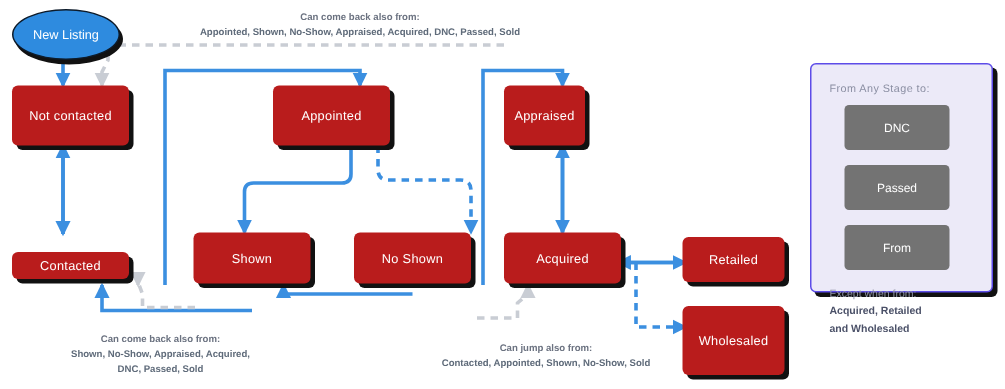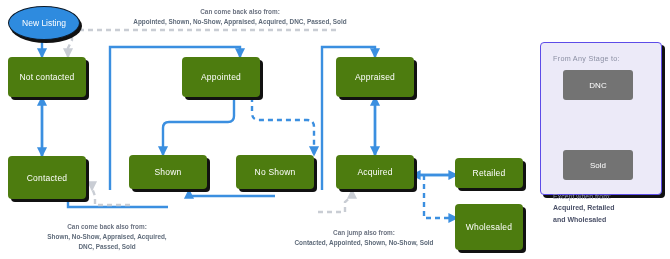--- a/index.html
+++ b/index.html
@@ -22,21 +22,21 @@
     position: absolute;
     left: 0;
     top: 0;
     width: 670px;
     height: 259px;
   }
   
   .node {
     position: absolute;
     box-sizing: border-box;
-    background: #4d7c0f;
+    background: #b91c1c;
     border-radius: 4px;
     box-shadow: 3px 3px 0 0 #111111;
     color: #ffffff;
     font-size: 8.5px;
     letter-spacing: 0.2px;
     display: flex;
     align-items: center;
     justify-content: center;
     text-align: center;
     z-index: 4;
@@ -185,37 +185,37 @@
   </svg>
 
   <div class="ellipse" id="start-node" style="left:8px; top:6px; width:72px; height:34px;">
     <span>New Listing</span>
   </div>
 
   <div class="node" style="left:8px; top:57px; width:78px; height:40px;">
     <span>Not contacted</span>
   </div>
 
-  <div class="node" style="left:8px; top:156px; width:78px; height:43px;align-items:center;">
+  <div class="node" style="left:8px; top:168px; width:78px; height:18px;align-items:center;">
     <span>Contacted</span>
   </div>
 
   <div class="node" style="left:129px; top:155px; width:78px; height:34px;">
     <span>Shown</span>
   </div>
 
   <div class="node" style="left:182px; top:57px; width:78px; height:40px;">
     <span>Appointed</span>
   </div>
 
   <div class="node" style="left:236px; top:155px; width:78px; height:34px;">
     <span>No Shown</span>
   </div>
 
-  <div class="node" style="left:336px; top:57px; width:78px; height:40px;justify-content:center;">
+  <div class="node" style="left:336px; top:57px; width:54px; height:40px;justify-content:center;">
     <span>Appraised</span>
   </div>
 
   <div class="node" style="left:455px; top:158px; width:68px; height:30px;">
     <span>Retailed</span>
   </div>
 
   <div class="node" style="left:336px; top:155px; width:78px; height:34px;">
     <span>Acquired</span>
   </div>
@@ -239,22 +239,25 @@
     <div>Can jump also from:</div>
     <div class="ln2">Contacted, Appointed, Shown, No-Show, Sold</div>
   </div>
 
   <div class="panel">
     <div class="panel-title">From Any Stage to:</div>
 
     <div class="pbox" id="pbox-dnc">
       <span>DNC</span>
     </div>
+    <div class="pbox" id="pbox-passed">
+      <span>Passed</span>
+    </div>
     <div class="pbox" id="pbox-sold">
-      <span>Sold</span>
+      <span>From</span>
     </div>
 
     <div class="panel-foot">
       <div class="fl1">Except when from:</div>
       <div class="fl2">Acquired, Retailed</div>
       <div class="fl2">and Wholesaled</div>
     </div>
   </div>
 
 </div>

